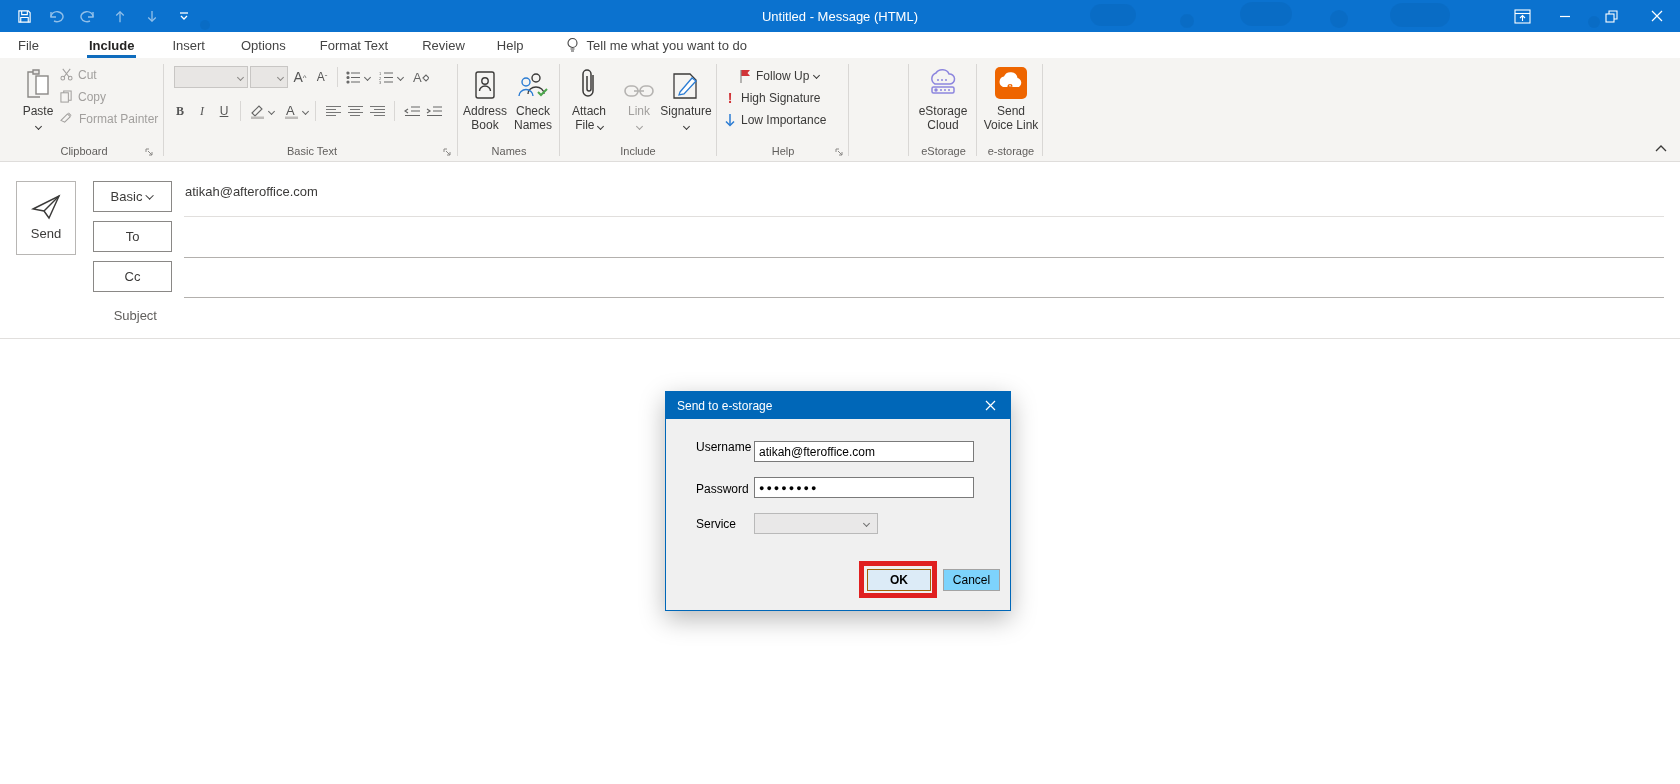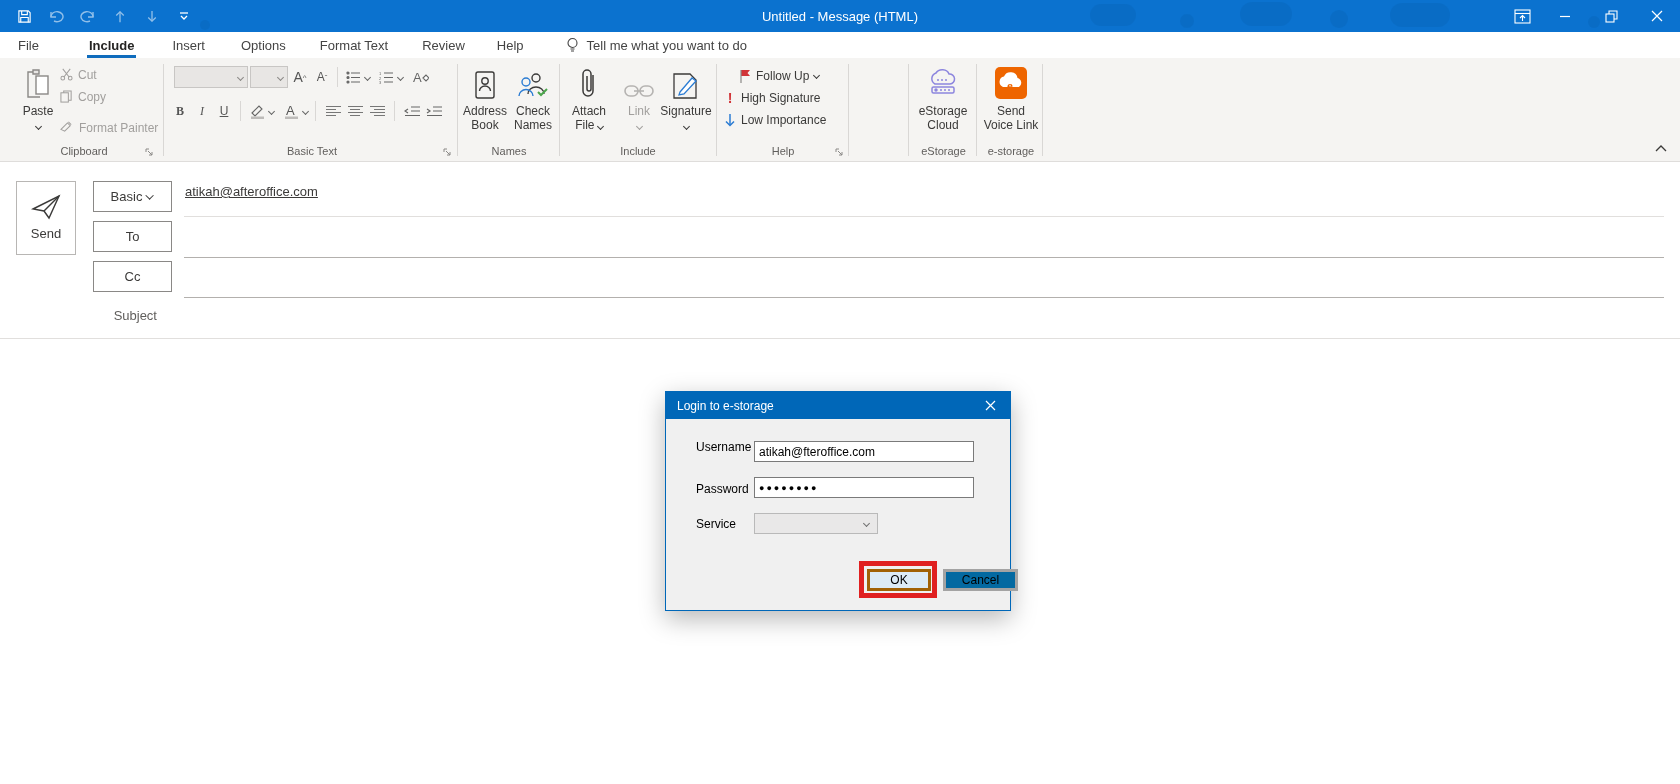--- a/index.html
+++ b/index.html
@@ -39,35 +39,35 @@
   .combo { background:#e8e6e4; border:1px solid #c8c6c4; height:22px; display:flex; align-items:center; justify-content:flex-end; padding-right:4px; color:#8a8886; }
   .fmtbtn { height:22px; min-width:20px; display:flex; align-items:center; justify-content:center; color:#555; }
   .alines { display:inline-block; width:15px; }
   .alines span { display:block; height:1px; background:#777; margin:2px 0; }
 
   
   #composer { left:0; top:162px; width:1680px; height:622px; background:#fff; }
   #send-btn { left:16px; top:19px; width:60px; height:74px; border:1px solid #b8b6b4; background:#fff; text-align:center; font-size:13px; color:#3b3a39; }
   .field-btn { left:93px; width:79px; height:31px; border:1px solid #8a8886; background:#fff; display:flex; align-items:center; justify-content:center; gap:6px; font-size:13px; color:#3b3a39; }
   .hline { left:184px; width:1480px; height:1px; }
-  #from-value { left:185px; top:22px; font-size:13px; color:#3b3a39;text-decoration:underline; }
+  #from-value { left:185px; top:22px; font-size:13px; color:#3b3a39; }
   #subject-label { left:0px; top:146px; width:157px; text-align:right; font-size:13px; color:#605e5c; }
   #header-sep { left:0; top:176px; width:1680px; height:1px; background:#e1dfdd; }
 
   
   #dialog { left:665px; top:391px; width:346px; height:220px; background:#f0f0f0; border:1px solid #0067b8; box-shadow:0 8px 24px rgba(0,0,0,.28); z-index:5; }
   #dialog-titlebar { position:absolute; left:0; top:0; right:0; height:27px; background:#0067b8; color:#fff; display:flex; align-items:center; padding-left:11px; font-size:12px; }
   #dialog-close { position:absolute; right:6px; top:3px; width:28px; height:21px; display:flex; align-items:center; justify-content:center; color:#fff; }
   .dlg-label { position:absolute; left:30px; font-size:12px; color:#000; }
   .dlg-input { position:absolute; left:88px; width:220px; height:21px; background:#fff; border:1px solid #7a7a7a; font-size:12px; color:#000; display:flex; align-items:center; padding:0 4px; }
   #dlg-service { position:absolute; left:88px; width:124px; height:21px; background:#e9e8e8; border:1px solid #b9b9b9; }
   #dlg-service .chev-sm { position:absolute; right:8px; top:7px; color:#707070; }
   .dlg-btn { position:absolute; height:22px; font-size:12px; color:#000; display:flex; align-items:center; justify-content:center; }
-  #dlg-ok { left:201px; top:177px; width:64px; background:#dcebf7; border:3px solid #a16207; }
-  #dlg-cancel { left:277px; top:177px; width:75px; background:#0369a1; border:3px solid #a3a3a3; }
+  #dlg-ok { left:201px; top:177px; width:64px; background:#dcebf7; border:1px solid #a16207;font-weight:bold; }
+  #dlg-cancel { left:277px; top:177px; width:57px; background:#7dd3fc; border:1px solid #a3a3a3; }
   #annotation-box { left:859px; top:561px; width:78px; height:37px; border:5px solid #e02020; z-index:6; }
 
   svg { display:block; }
 </style>
 </head>
 <body>
 
 <div id="titlebar" class="abs">
   <div class="tb-deco" style="left:1090px;top:4px;width:46px;height:22px;border-radius:12px;"></div>
   <div class="tb-deco" style="left:1180px;top:14px;width:14px;height:14px;"></div>
@@ -216,21 +216,21 @@
       </div>
       <div class="smallrow disabled" style="margin-top:5px">
         <span>
             <svg width="13" height="13" viewBox="0 0 14 14" fill="none" stroke="#a19f9d" stroke-width="1.1">
               <rect x="1" y="3" width="8" height="10"></rect>
               <path d="M4 3 V1 h8 v10 h-3"></path>
             </svg>
           </span>
         <span>Copy</span>
       </div>
-      <div class="smallrow disabled" style="margin-top:14px">
+      <div class="smallrow disabled" style="margin-top:5px">
         <span>
             <svg width="14" height="13" viewBox="0 0 15 14" fill="none" stroke="#a19f9d" stroke-width="1.1">
               <path d="M1 9 L8 2 l3 3 L5 11 z"></path>
               <path d="M9 1 l3 3"></path>
             </svg>
           </span>
         <span>Format Painter</span>
       </div>
     </div>
     <div class="grp-label">Clipboard</div>
@@ -502,21 +502,21 @@
   <div class="hline abs" style="top:135px; background:#b3b0ad"></div>
 
   <div id="subject-label" class="abs">Subject</div>
   <div id="header-sep" class="abs"></div>
 
   <div class="abs" style="left:0; top:177px; width:1680px; height:445px; background:#fff"></div>
 </div>
 
 <div id="dialog" class="abs">
   <div id="dialog-titlebar">
-    <span>Login to e-storage</span>
+    <span>Send to e-storage</span>
     <span id="dialog-close">
       <svg width="11" height="11" viewBox="0 0 11 11" stroke="#fff" stroke-width="1.2">
           <path d="M1 1 L10 10 M10 1 L1 10"></path>
         </svg>
     </span>
   </div>
 
   <span class="dlg-label" style="top:48px">Username</span>
   <div class="dlg-input" style="top:49px">
       <span>atikah@fteroffice.com</span>

